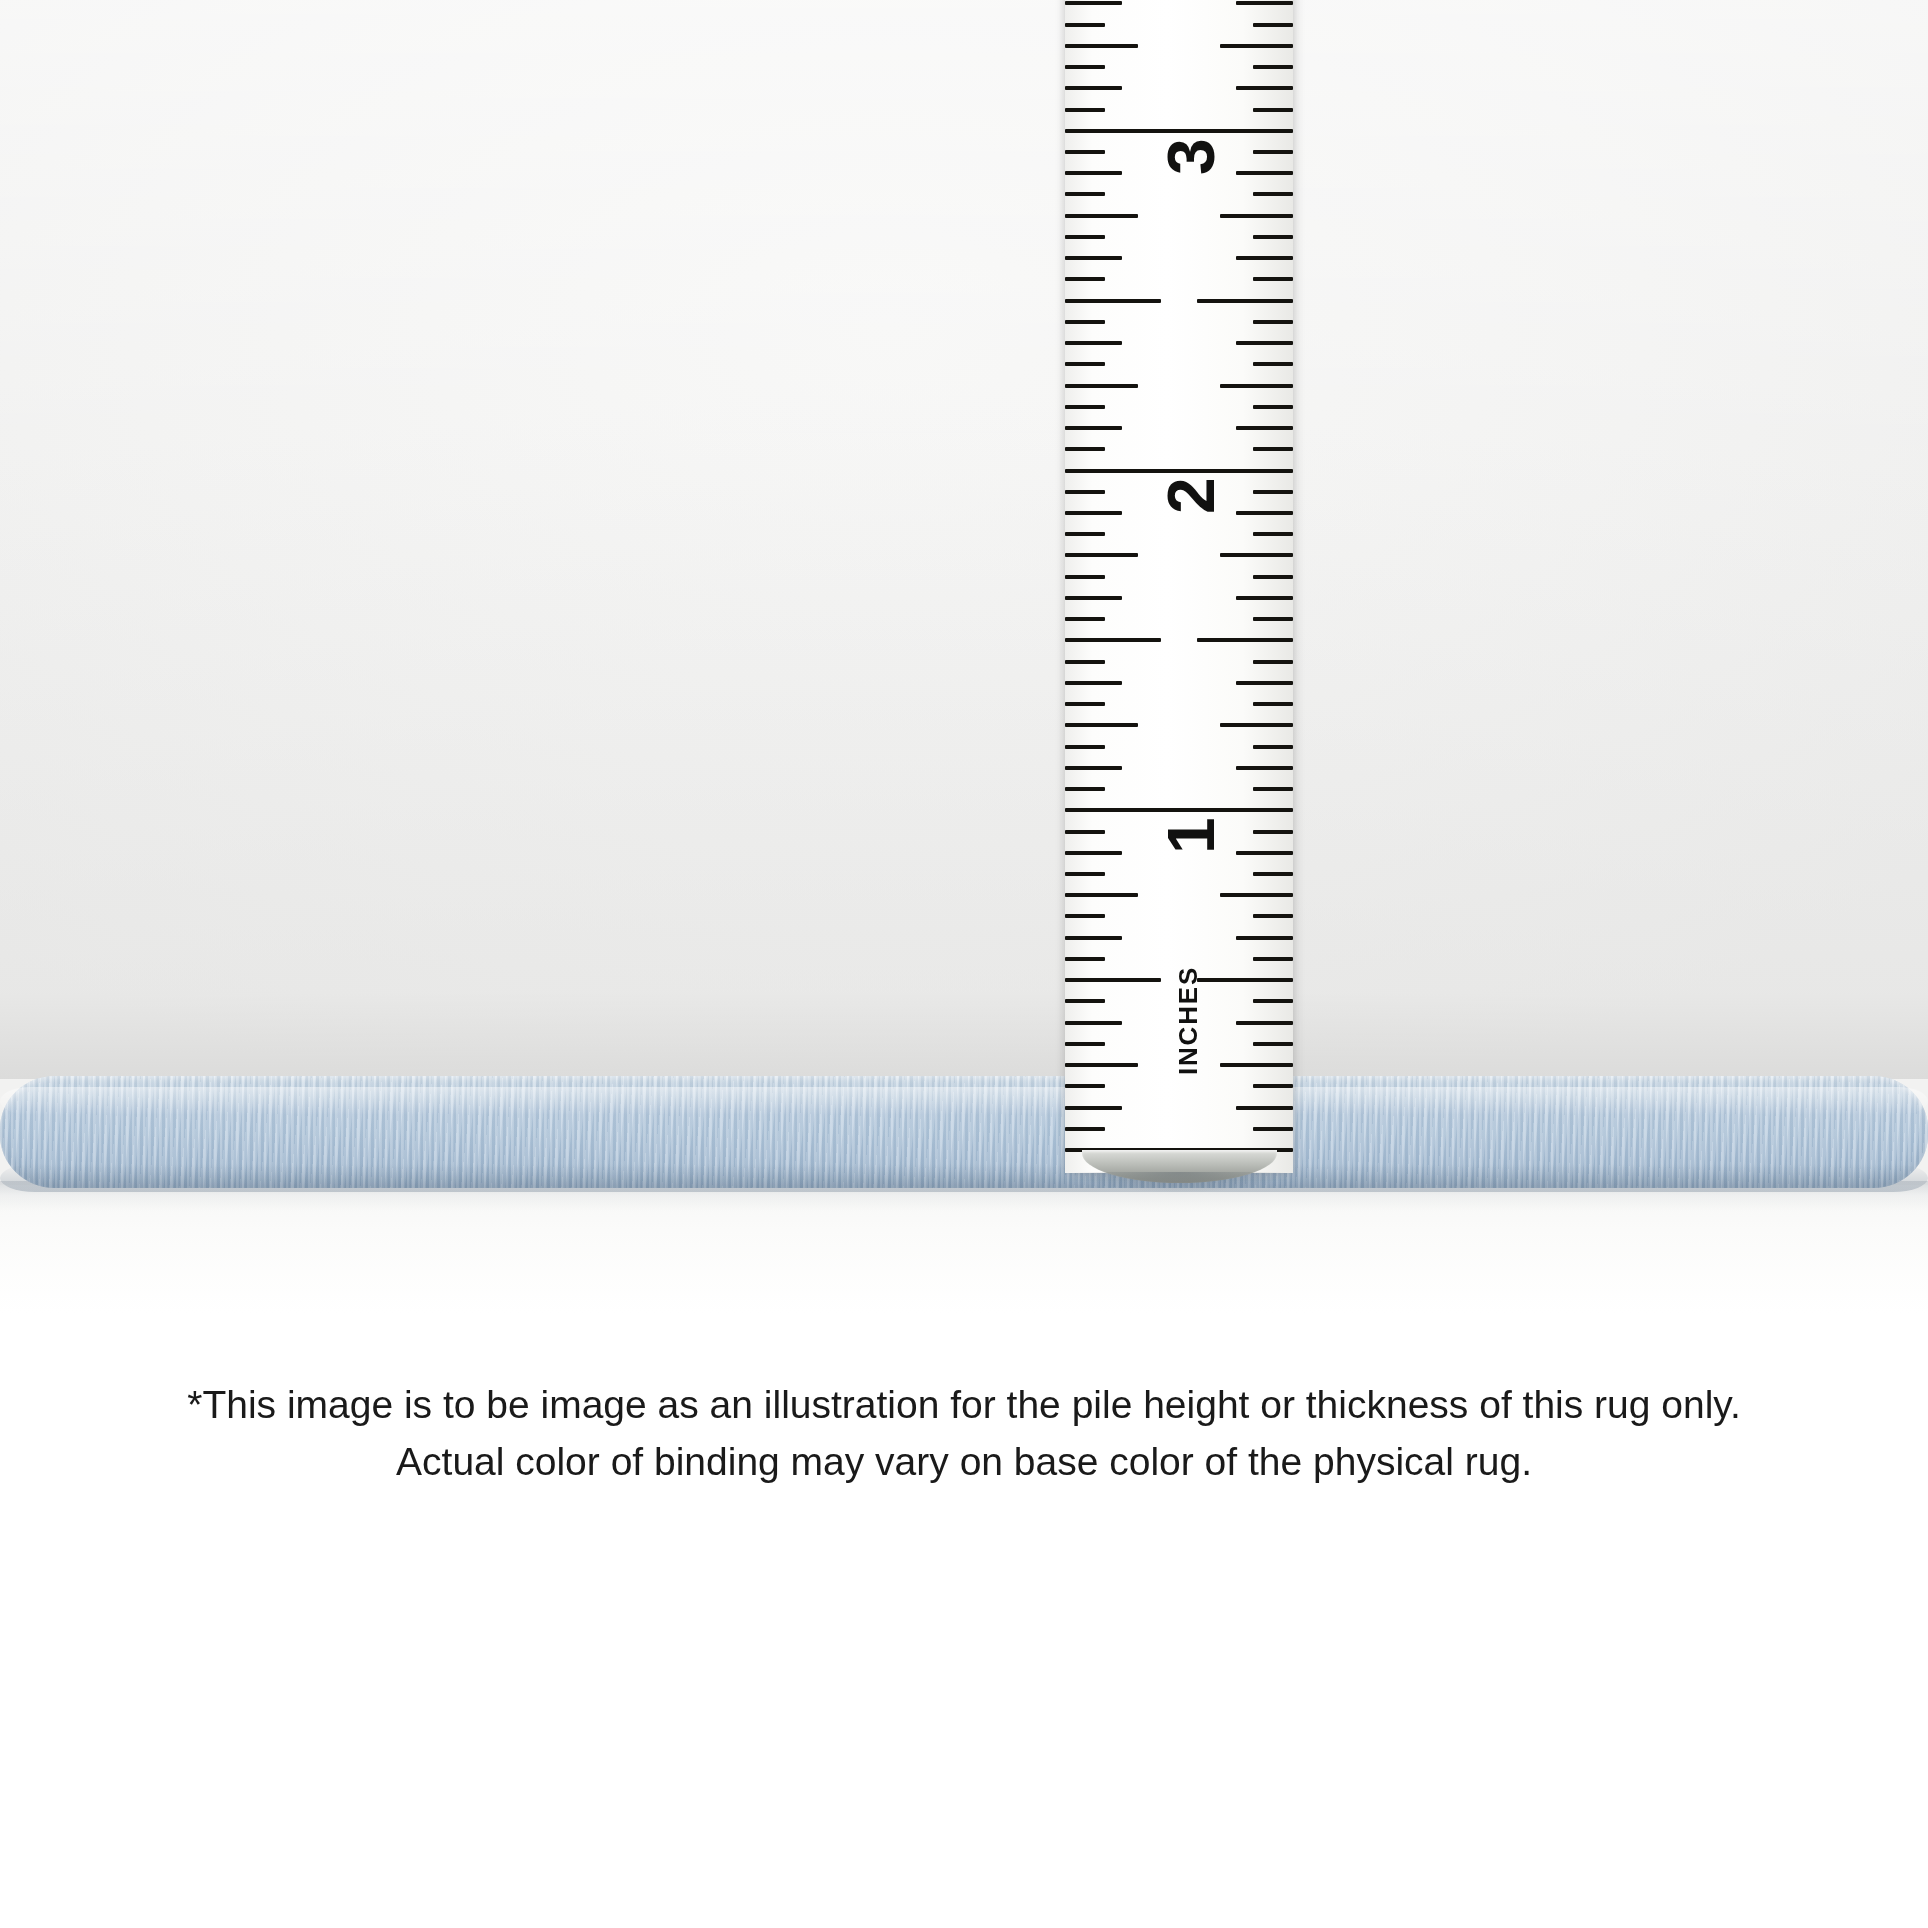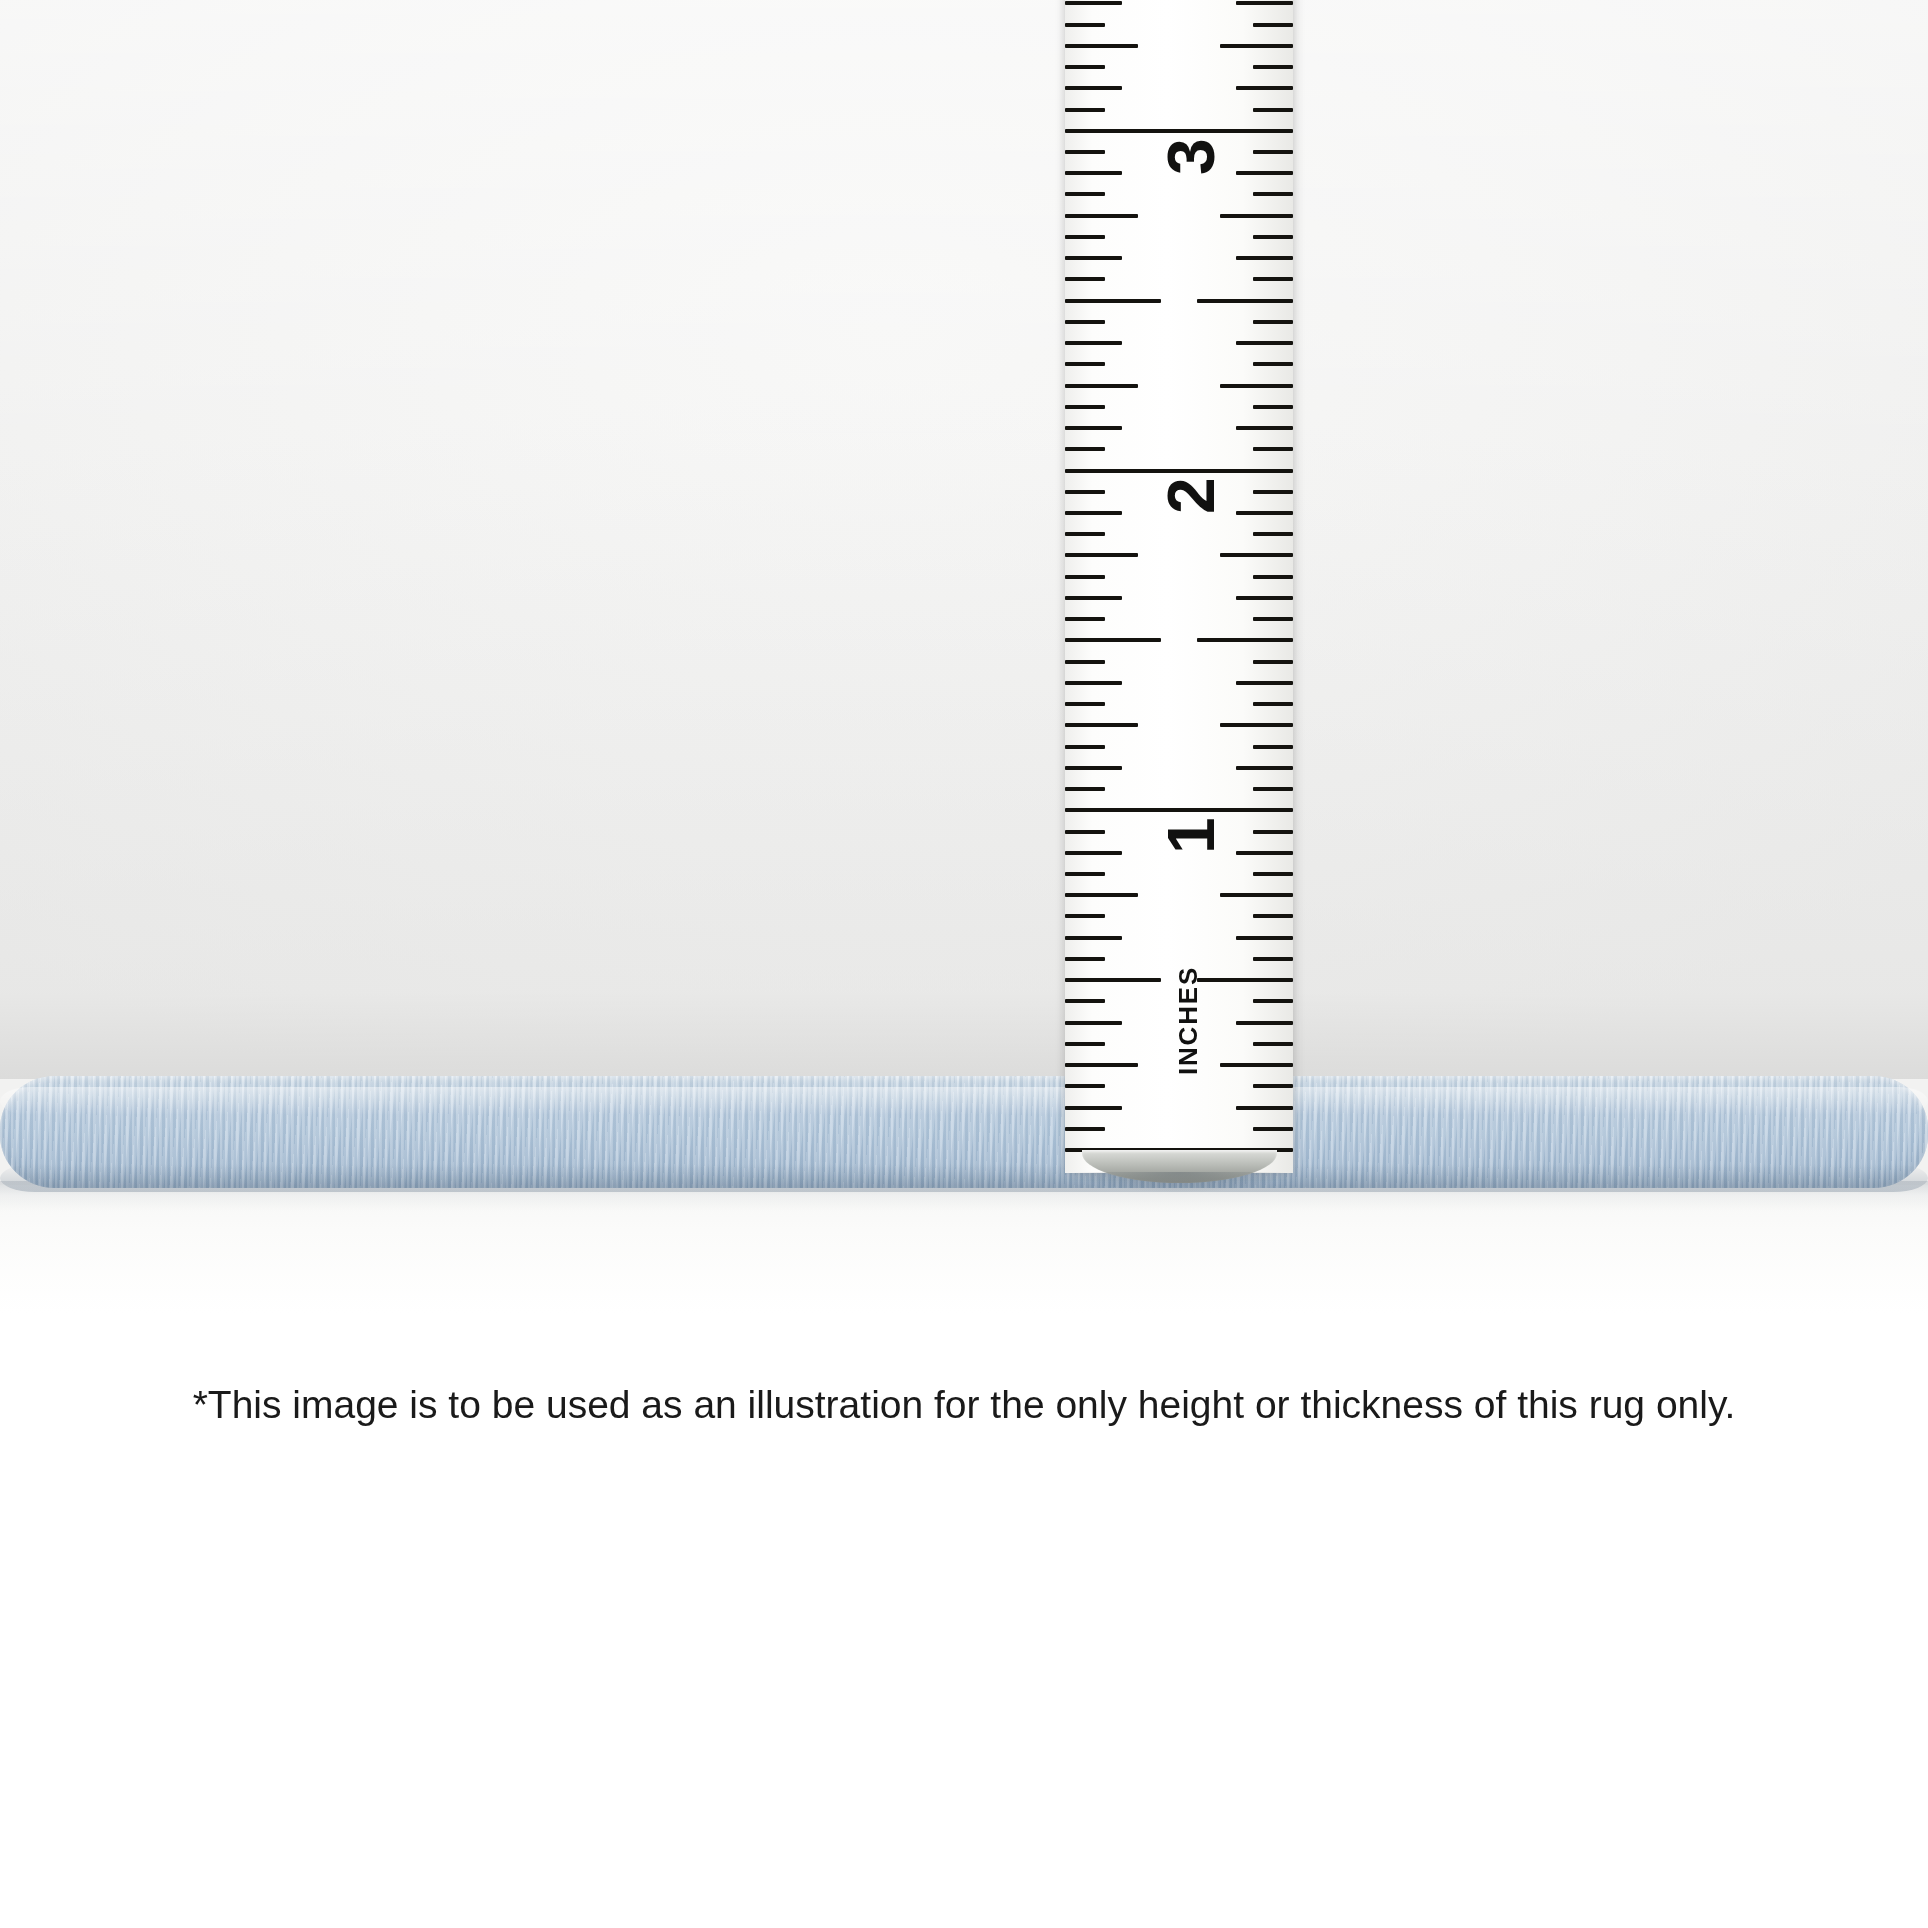--- a/index.html
+++ b/index.html
@@ -373,15 +373,16 @@
     <div class="ruler-num" style="top:523px;">2</div>
     <div class="ruler-num" style="top:863px;">1</div>
     <div class="ruler-unit" style="top:1084px;">INCHES</div>
   </div>
   <div class="ruler-tip"></div>
   <div class="ruler-tip-shadow"></div>
 
 </div>
 
 <div class="caption">
-  <span class="line">*This image is to be used as an illustration for the only height or thickness of this rug only.</span>
+  <span class="line">*This image is to be image as an illustration for the pile height or thickness of this rug only.</span>
+  <span class="line">Actual color of binding may vary on base color of the physical rug.</span>
 </div>
 
 
 </body></html>

